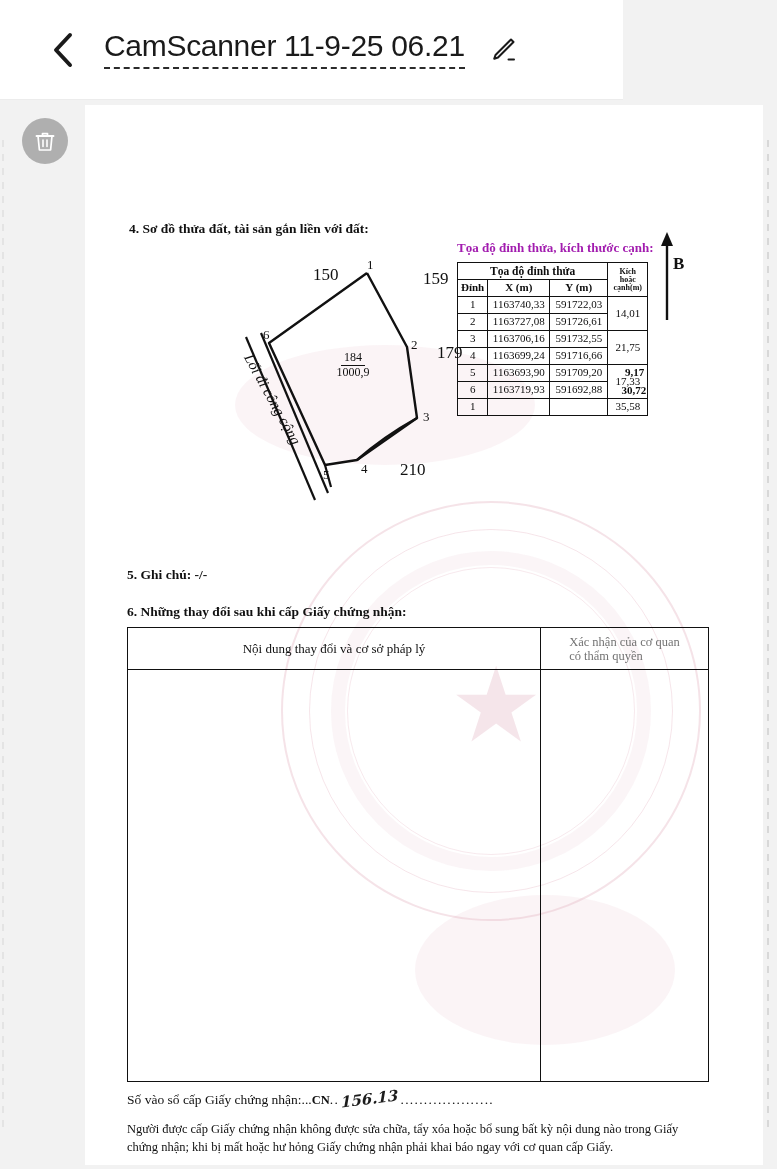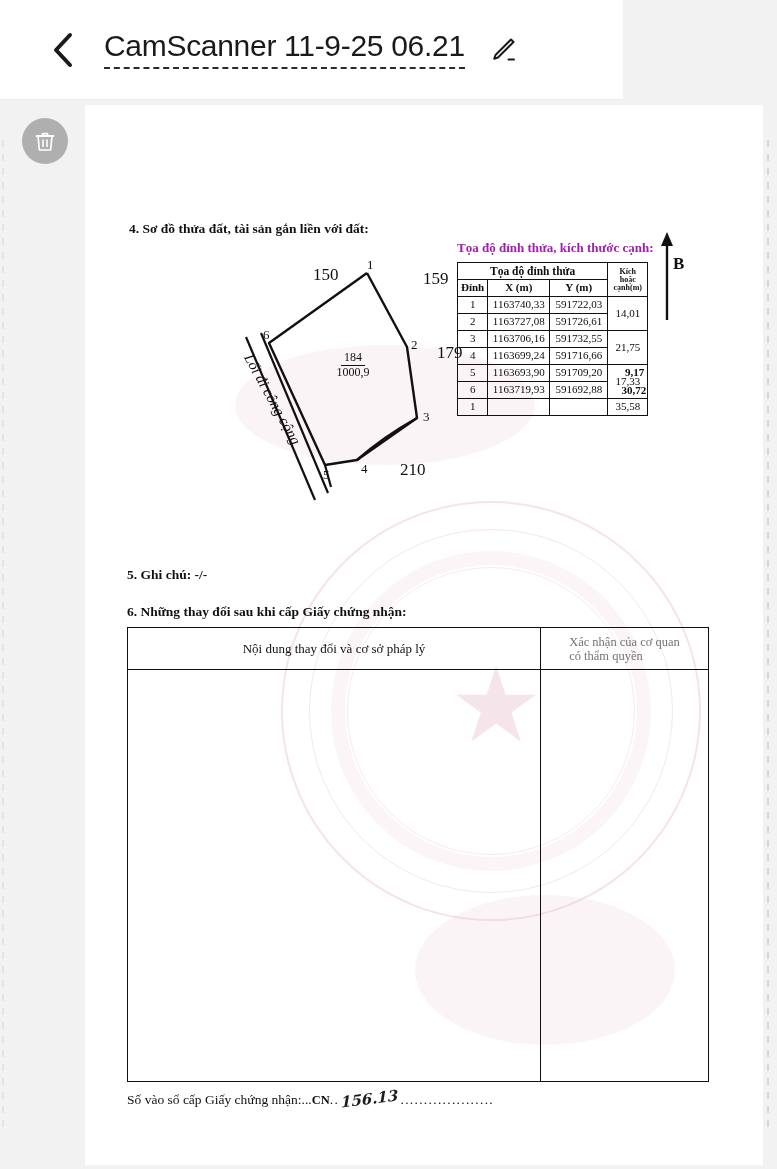--- a/index.html
+++ b/index.html
@@ -369,20 +369,21 @@
         <div class="ch-body">
           <div class="ch-b-left"></div>
           <div class="ch-b-right"></div>
         </div>
       </div>
 
       <div class="foot" id="foot-num">
         <span class="lbl">Số vào sổ cấp Giấy chứng nhận:...</span><span class="cn">CN</span><span class="dots">..</span><span class="handw">156.13</span><span class="dots">....................</span>
       </div>
 
+      <div class="foot" id="foot-note">Người được cấp Giấy chứng nhận không được sửa chữa, tẩy xóa hoặc bổ sung bất kỳ nội dung nào trong Giấy chứng nhận; khi bị mất hoặc hư hỏng Giấy chứng nhận phải khai báo ngay với cơ quan cấp Giấy.</div>
 
     </div>
   </div>
 
   <div class="fab-delete">
     <svg width="24" height="24" viewBox="0 0 24 24">
       <path d="M5 7 H19 L17.6 21 H6.4 Z" fill="none" stroke="#ffffff" stroke-width="1.7" stroke-linejoin="round"></path>
       <line x1="3.5" y1="7" x2="20.5" y2="7" stroke="#ffffff" stroke-width="1.9" stroke-linecap="round"></line>
       <path d="M9.5 7 V4.6 H14.5 V7" fill="none" stroke="#ffffff" stroke-width="1.7" stroke-linejoin="round"></path>
       <line x1="10" y1="11" x2="10" y2="17.5" stroke="#ffffff" stroke-width="1.6" stroke-linecap="round"></line>

